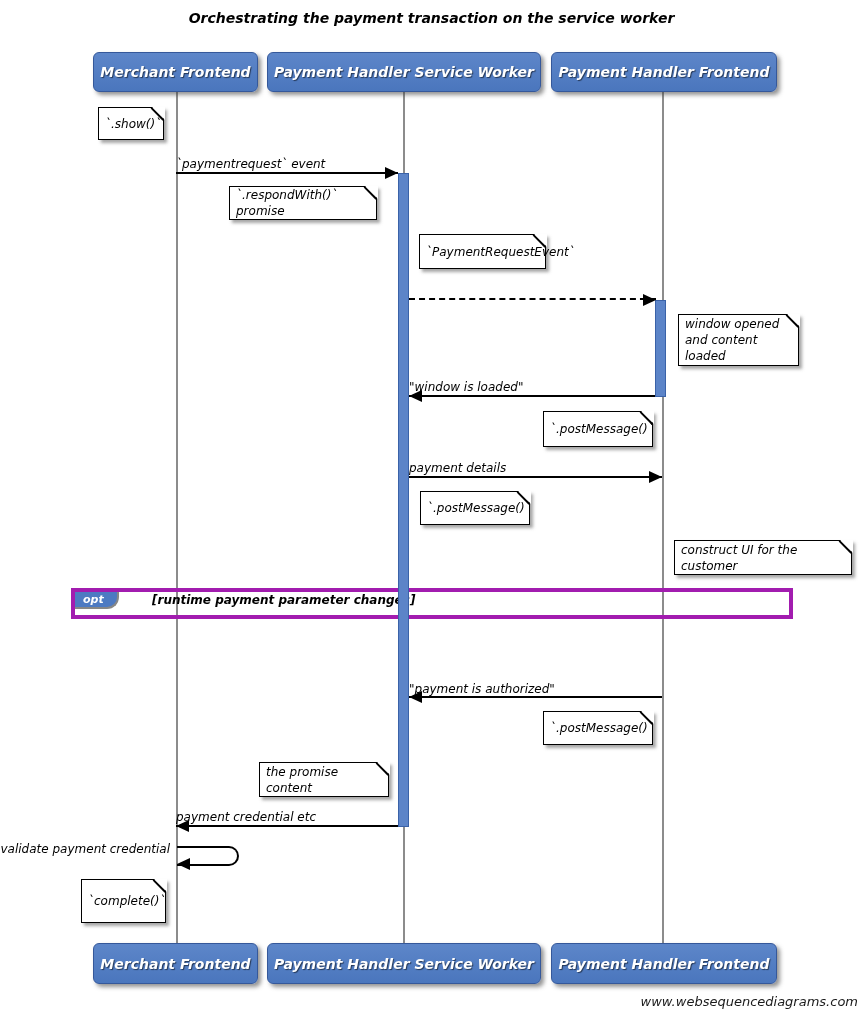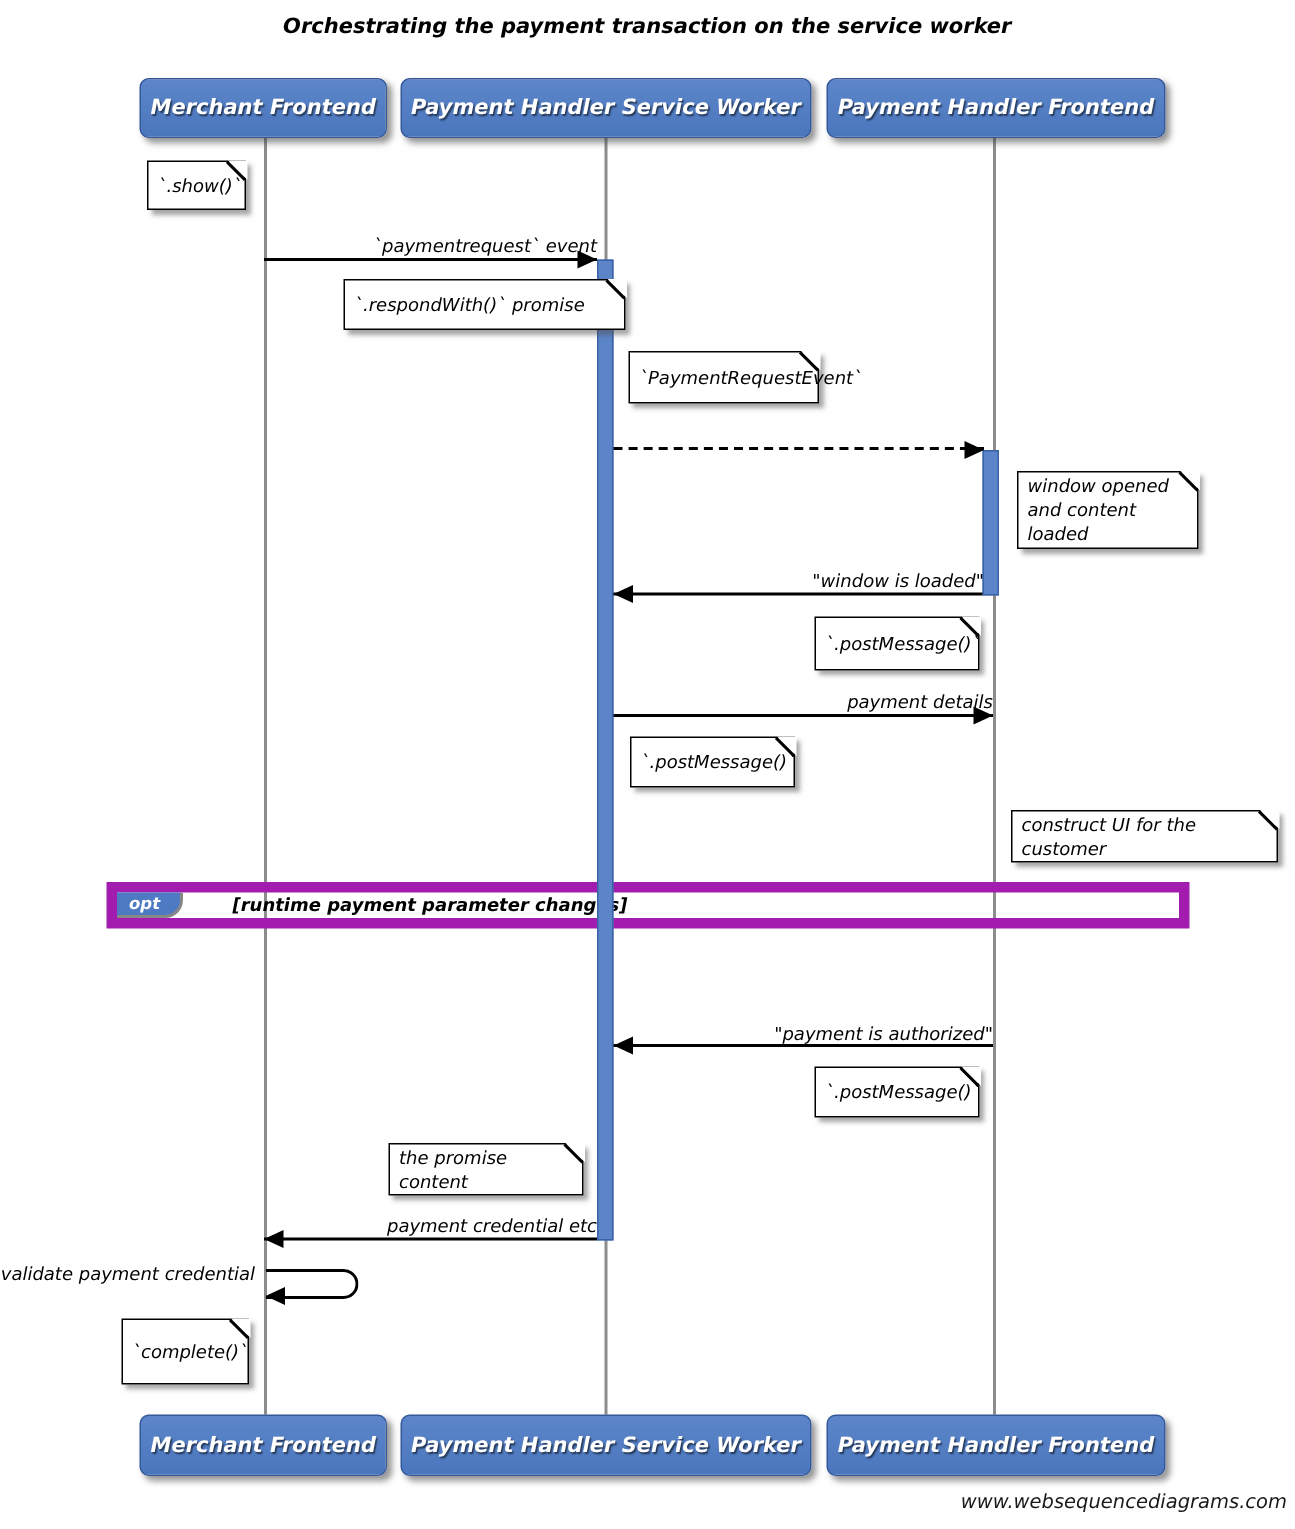--- a/index.html
+++ b/index.html
@@ -49,21 +49,21 @@
   .activation {
     position: absolute;
     width: 11px;
     background: #5c84c8;
     border: 1px solid #3a62a8;
     z-index: 3;
   }
   .msg-label {
     position: absolute;
     font-size: 12px;
-    text-align: right;
+    text-align: left;
     height: 16px;
     line-height: 16px;
     white-space: nowrap;
     z-index: 5;
   }
   .msg-line {
     position: absolute;
     height: 0;
     border-top: 2px solid #000;
     z-index: 5;
@@ -113,21 +113,21 @@
     position: absolute;
     top: 5px; right: -3px;
     width: 17px; height: 1.5px;
     background: #000;
     transform: rotate(45deg);
   }
   .fragment {
     position: absolute;
     left: 71px; top: 588px;
     width: 722px; height: 31px;
-    border: 7px solid #a21caf;
+    border: 4px solid #a21caf;
     z-index: 2;
   }
   .fragment-tab {
     position: absolute;
     left: 0; top: 0;
     width: 44px; height: 17px;
     background: #4d7ac2;
     border-right: 2px solid #878787;
     border-bottom: 2px solid #878787;
     border-radius: 0 0 12px 0;
@@ -212,21 +212,21 @@
 
   <div class="msg-label" style="left:176px; top:809px; width:222px">payment credential etc</div>
   <div class="msg-line" style="left:176px; top:825px; width:222px"></div>
   <div class="arrowhead left" style="left:176px; top:820px"></div>
 
   <div class="msg-label" style="left:0px; top:841px; width:170px; text-align:right">validate payment credential</div>
   <div class="self-loop"></div>
   <div class="arrowhead left" style="left:177px; top:858px"></div>
 
   <div class="note" style="left:98px;  top:107px; width:66px;  height:33px">`.show()`</div>
-  <div class="note" style="left:229px; top:186px; width:188px; height:34px">`.respondWith()` promise</div>
+  <div class="note" style="left:229px; top:186px; width:148px; height:34px">`.respondWith()` promise</div>
   <div class="note" style="left:419px; top:234px; width:127px; height:35px">`PaymentRequestEvent`</div>
   <div class="note" style="left:678px; top:314px; width:121px; height:52px">window opened
 and content loaded</div>
   <div class="note" style="left:543px; top:411px; width:110px; height:36px">`.postMessage()`</div>
   <div class="note" style="left:420px; top:491px; width:110px; height:34px">`.postMessage()`</div>
   <div class="note" style="left:674px; top:540px; width:178px; height:35px">construct UI for the customer</div>
   <div class="note" style="left:543px; top:711px; width:110px; height:34px">`.postMessage()`</div>
   <div class="note" style="left:259px; top:762px; width:130px; height:35px">the promise content</div>
   <div class="note" style="left:81px;  top:879px; width:85px;  height:44px">`complete()`</div>
 

